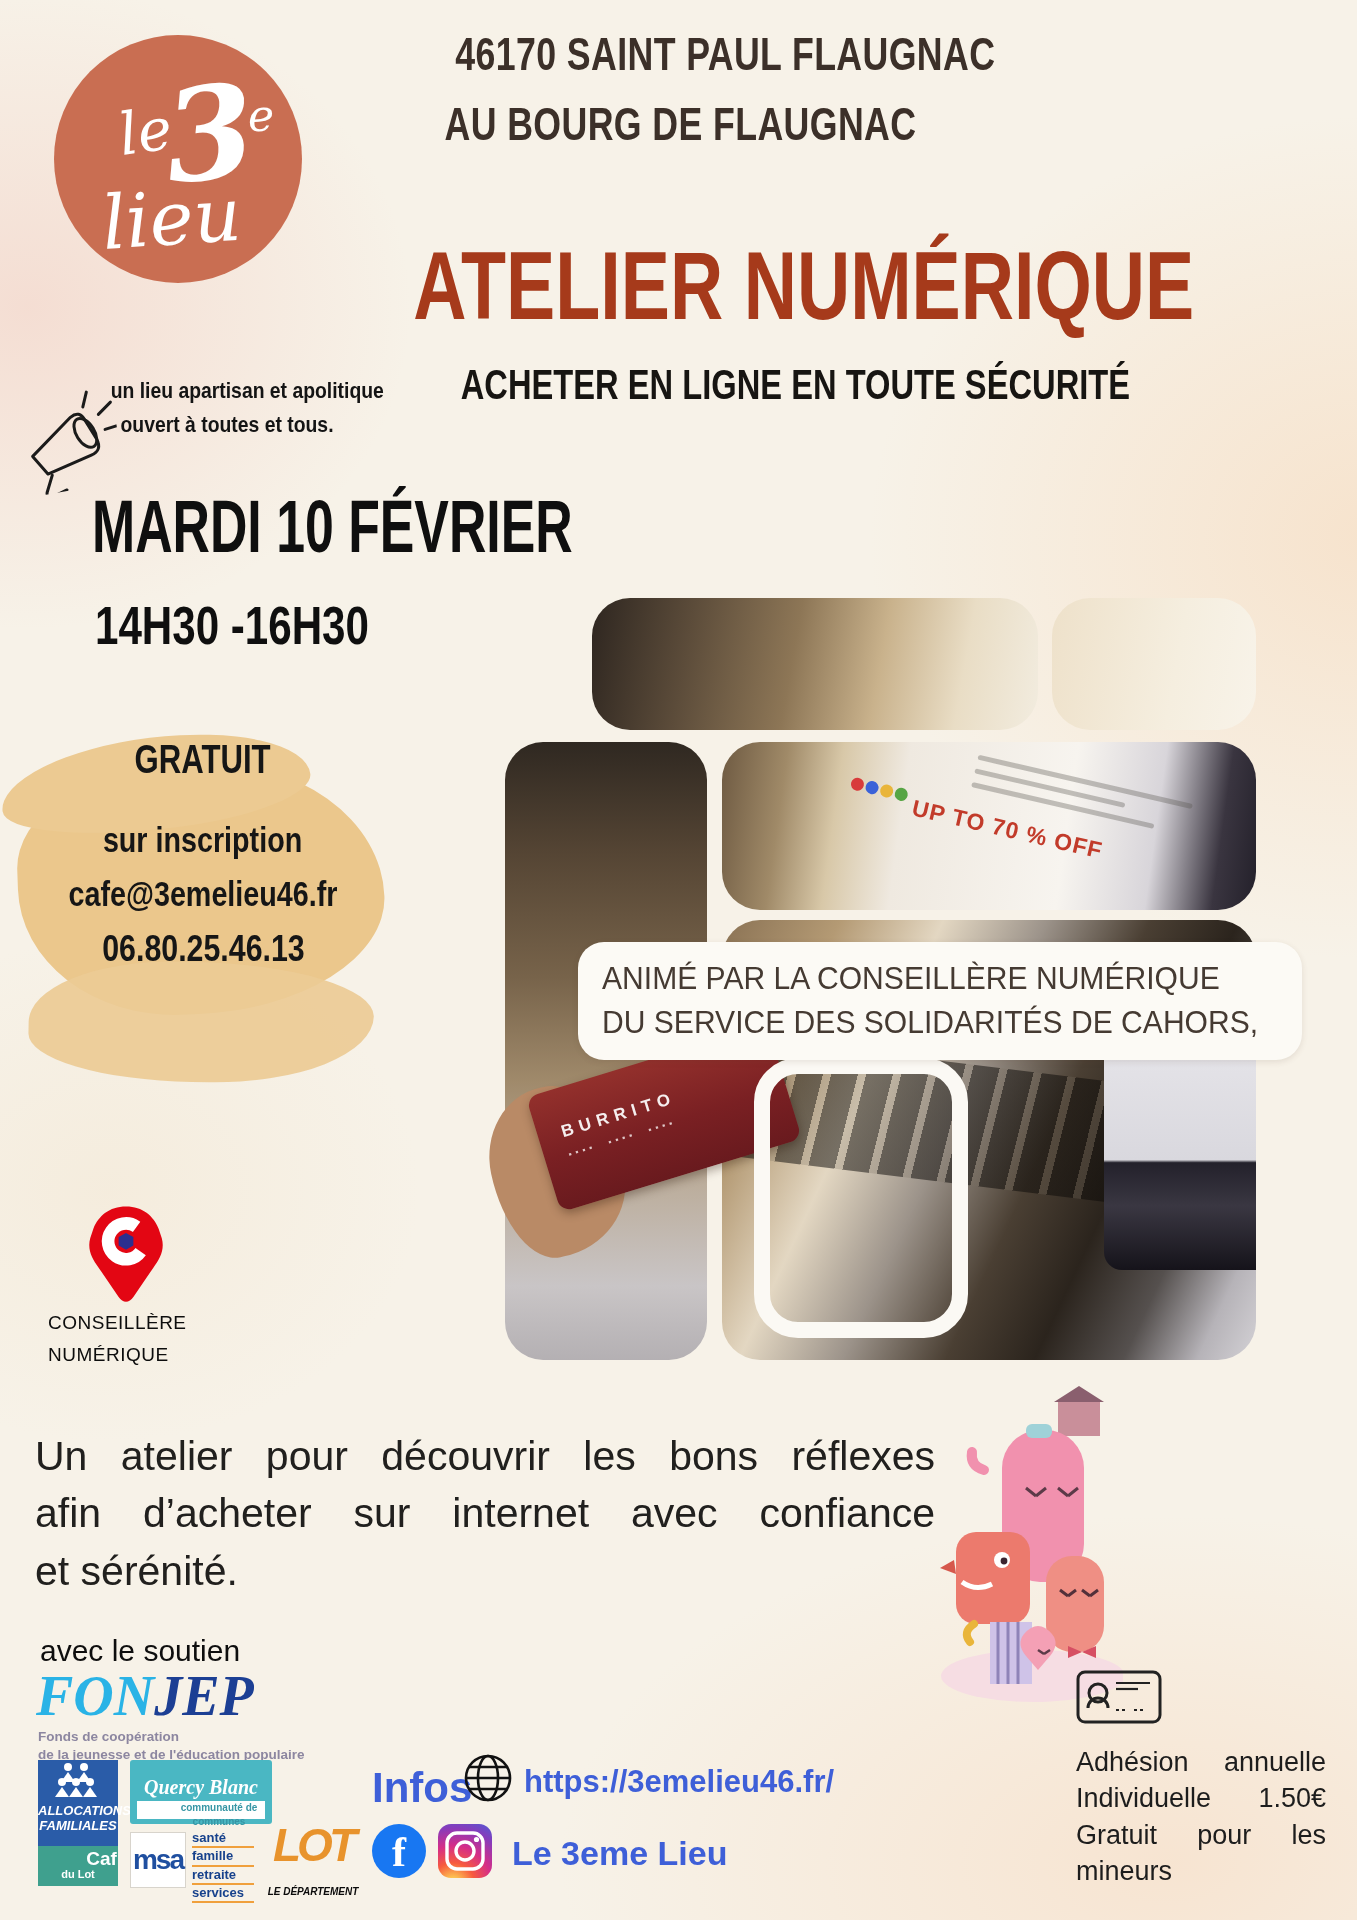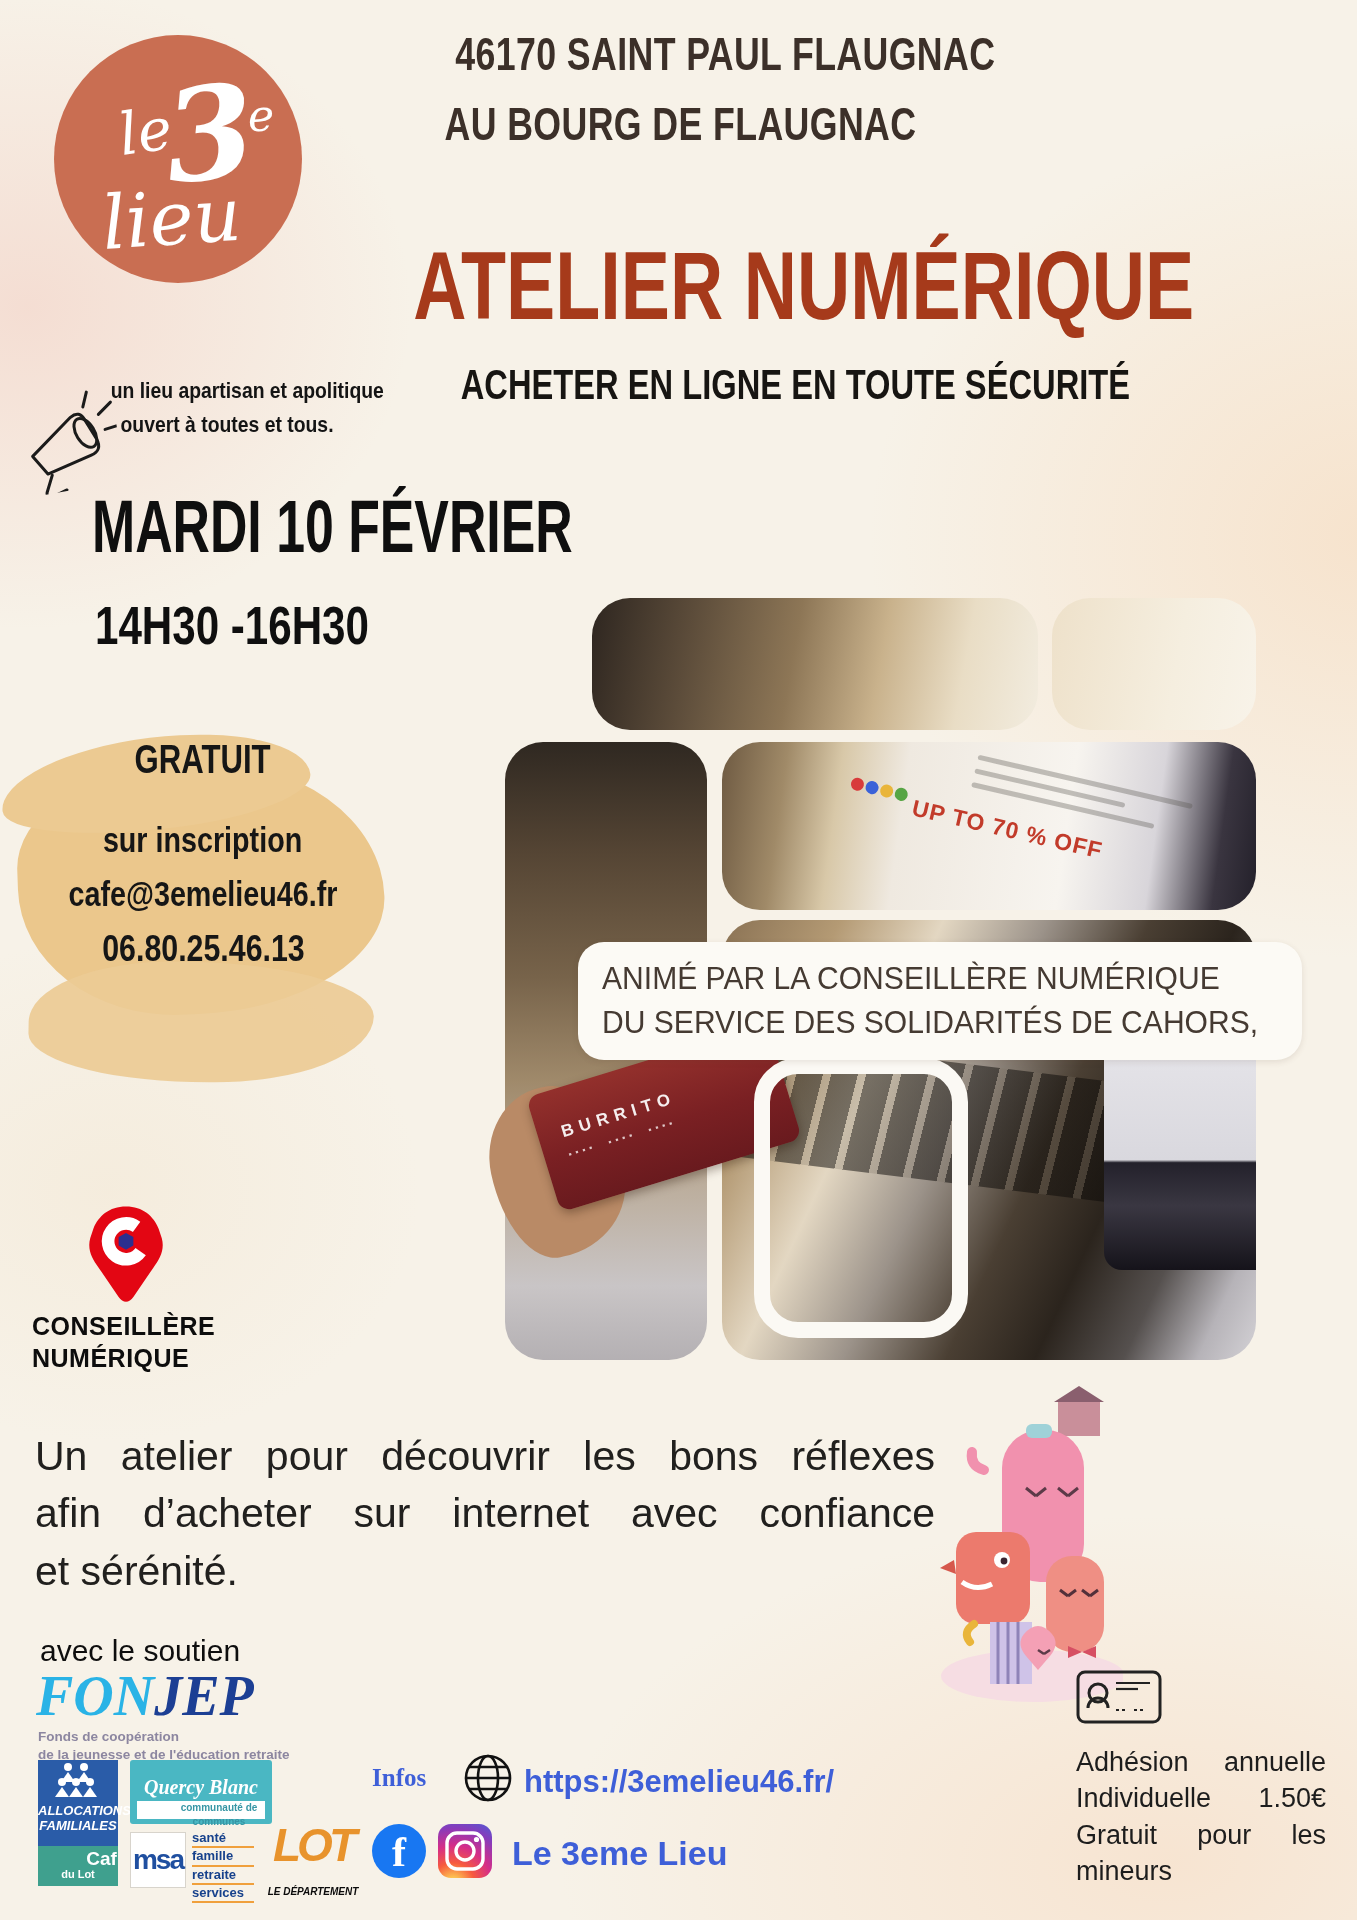--- a/index.html
+++ b/index.html
@@ -38,21 +38,21 @@
   .brush::after{content:"";position:absolute;left:6px;bottom:-68px;width:345px;height:120px;background:#eccb95;opacity:.92;
     border-radius:45% 55% 50% 50%/55% 45% 60% 40%;transform:rotate(3deg);}
   .reg{left:18px;width:370px;text-align:center;color:#161616;}
   .reg-free{top:736px;font-size:41px;font-weight:800;}
   .reg-insc{top:820px;font-size:35px;font-weight:700;}
   .reg-mail{top:874px;font-size:35px;font-weight:700;}
   .reg-tel{top:928px;font-size:37px;font-weight:700;}
 
   
   .pin{left:86px;top:1204px;width:80px;height:102px;}
-  .cn-text{left:32px;width:210px;font-size:25px;font-weight:700;letter-spacing:.5px;color:#0d0d0d;}
+  .cn-text{left:48px;width:210px;font-size:19px;font-weight:400;letter-spacing:.5px;color:#0d0d0d;}
   .cn1{top:1312px;} .cn2{top:1344px;}
 
   
   .panel{position:absolute;border-radius:38px;z-index:1;}
   .mA{left:592px;top:598px;width:446px;height:132px;
     background:linear-gradient(100deg,#2e2620 0%,#5c4c3a 22%,#8d7656 45%,#c9b28c 64%,#e9ddc5 82%,#f2ecdf 100%);}
   .mB{left:1052px;top:598px;width:204px;height:132px;
     background:linear-gradient(100deg,#eee1ca 0%,#f5eedf 60%,#f8f3e9 100%);}
   .mD{left:505px;top:742px;width:202px;height:618px;
     background:linear-gradient(180deg,#2f2821 0%,#554534 18%,#77634a 38%,#a08a6b 55%,#bcae9d 72%,#c9c5c6 88%,#b4b0b3 100%);}
@@ -104,21 +104,21 @@
   .msa-box{left:130px;top:1832px;width:54px;height:54px;background:#fff;border:1px solid #d8d4cc;text-align:center;}
   .msa-box .n{font-size:28px;font-weight:900;color:#1f4fa0;letter-spacing:-2px;line-height:54px;}
   .msa-services{left:192px;top:1830px;width:62px;}
   .msa-services div{font-size:13px;font-weight:700;color:#16418c;border-bottom:2px solid #f0a03c;line-height:1.25;}
   .lot{left:258px;top:1822px;width:110px;text-align:center;}
   .lot .n{font-size:46px;font-weight:900;font-style:italic;color:#e8932c;letter-spacing:-4px;line-height:1;}
   .lot .c{font-size:10px;font-weight:800;font-style:italic;color:#0b0b0b;margin-top:18px;}
 
   
   .blue{color:#3e5fd8;}
-  .infos{left:372px;top:1764px;font-size:25px;font-weight:800;font-family:Liberation Serif, serif;}
+  .infos{left:372px;top:1764px;font-size:42px;font-weight:800;}
   .globe{left:462px;top:1752px;width:52px;height:52px;}
   .url{left:524px;top:1764px;font-size:31px;font-weight:800;}
   .fb{left:372px;top:1824px;width:54px;height:54px;border-radius:50%;background:#1877f2;color:#fff;
     font-family:"Liberation Serif",serif;font-weight:700;font-size:42px;text-align:center;line-height:56px;}
   .ig{left:438px;top:1824px;width:54px;height:54px;border-radius:13px;
     background:radial-gradient(circle at 28% 112%, #fdcb52 8%, #f75b3e 30%, #d52d88 54%, #8a3ab9 78%, #4f5bd5 100%);}
   .socname{left:512px;top:1834px;font-size:34px;font-weight:800;}
 
   
   .memicon{left:1076px;top:1670px;width:86px;height:60px;}
@@ -245,21 +245,21 @@
     <div>et sérénité.</div>
   </div>
 
   <div class="abs soutien">avec le soutien</div>
 
   <div class="abs fonjep">
     <span class="p1">FON</span><span class="p2">JEP</span>
   </div>
   <div class="abs fonjep-cap">
     <div>Fonds de coopération</div>
-    <div>de la jeunesse et de l'éducation retraite</div>
+    <div>de la jeunesse et de l'éducation populaire</div>
   </div>
 
   <div class="abs caf">
     <div class="caf-top">
       <svg width="56" height="40" viewBox="0 0 56 40">
         <g fill="#ffffff">
           <circle cx="18" cy="7" r="4"></circle>
             <polygon points="18,12 11,22 25,22"></polygon>
           <circle cx="34" cy="7" r="4"></circle>
             <polygon points="34,12 27,22 41,22"></polygon>

